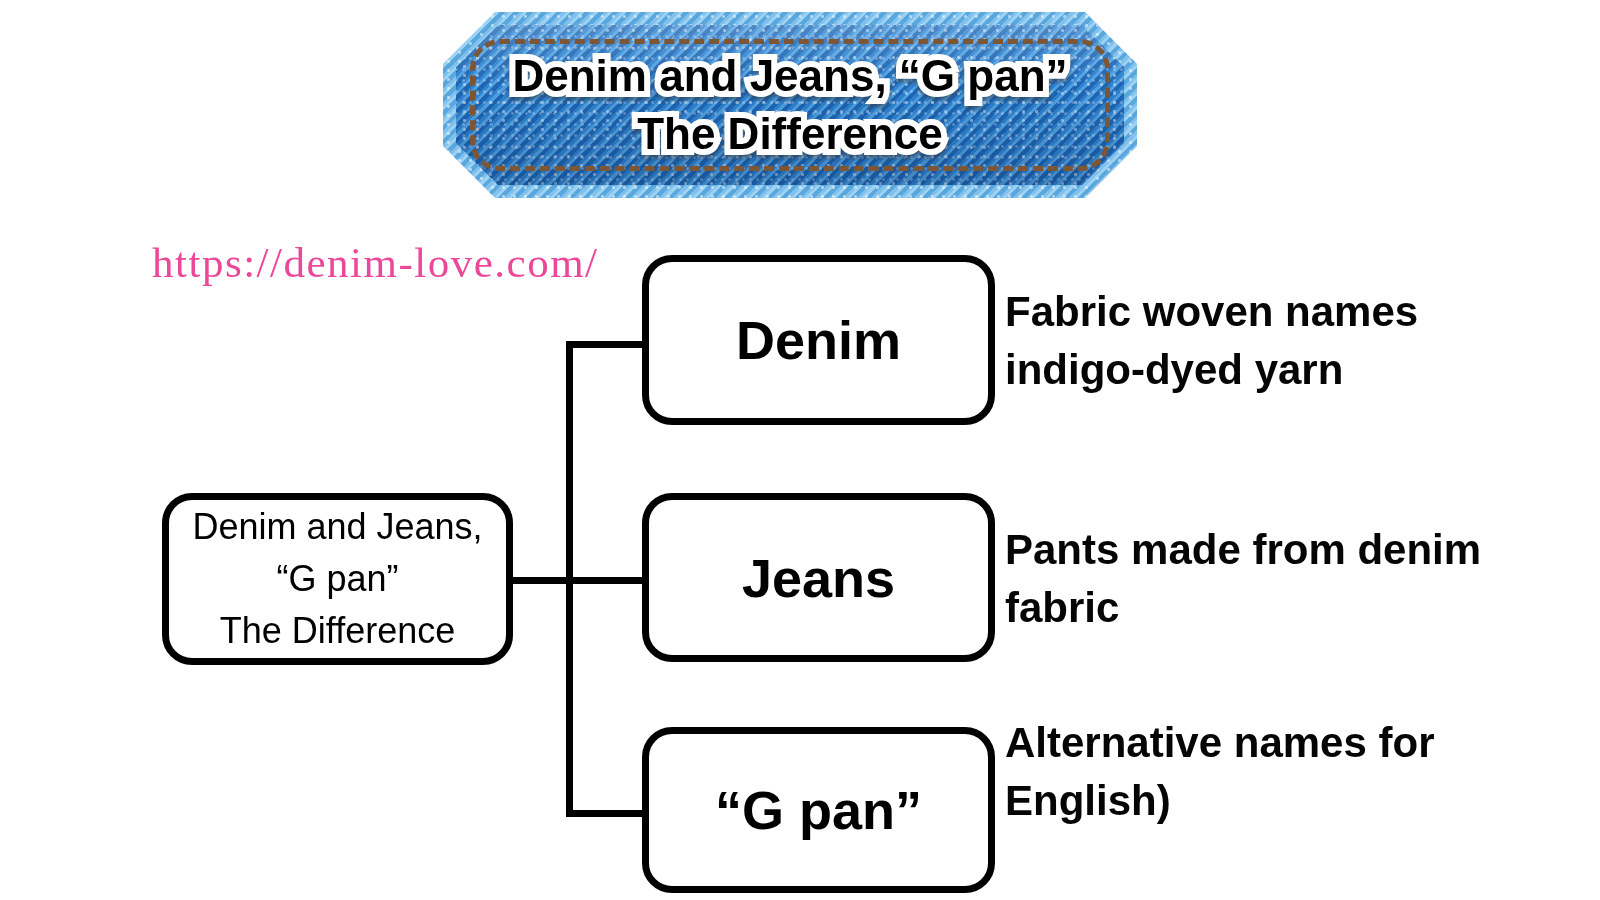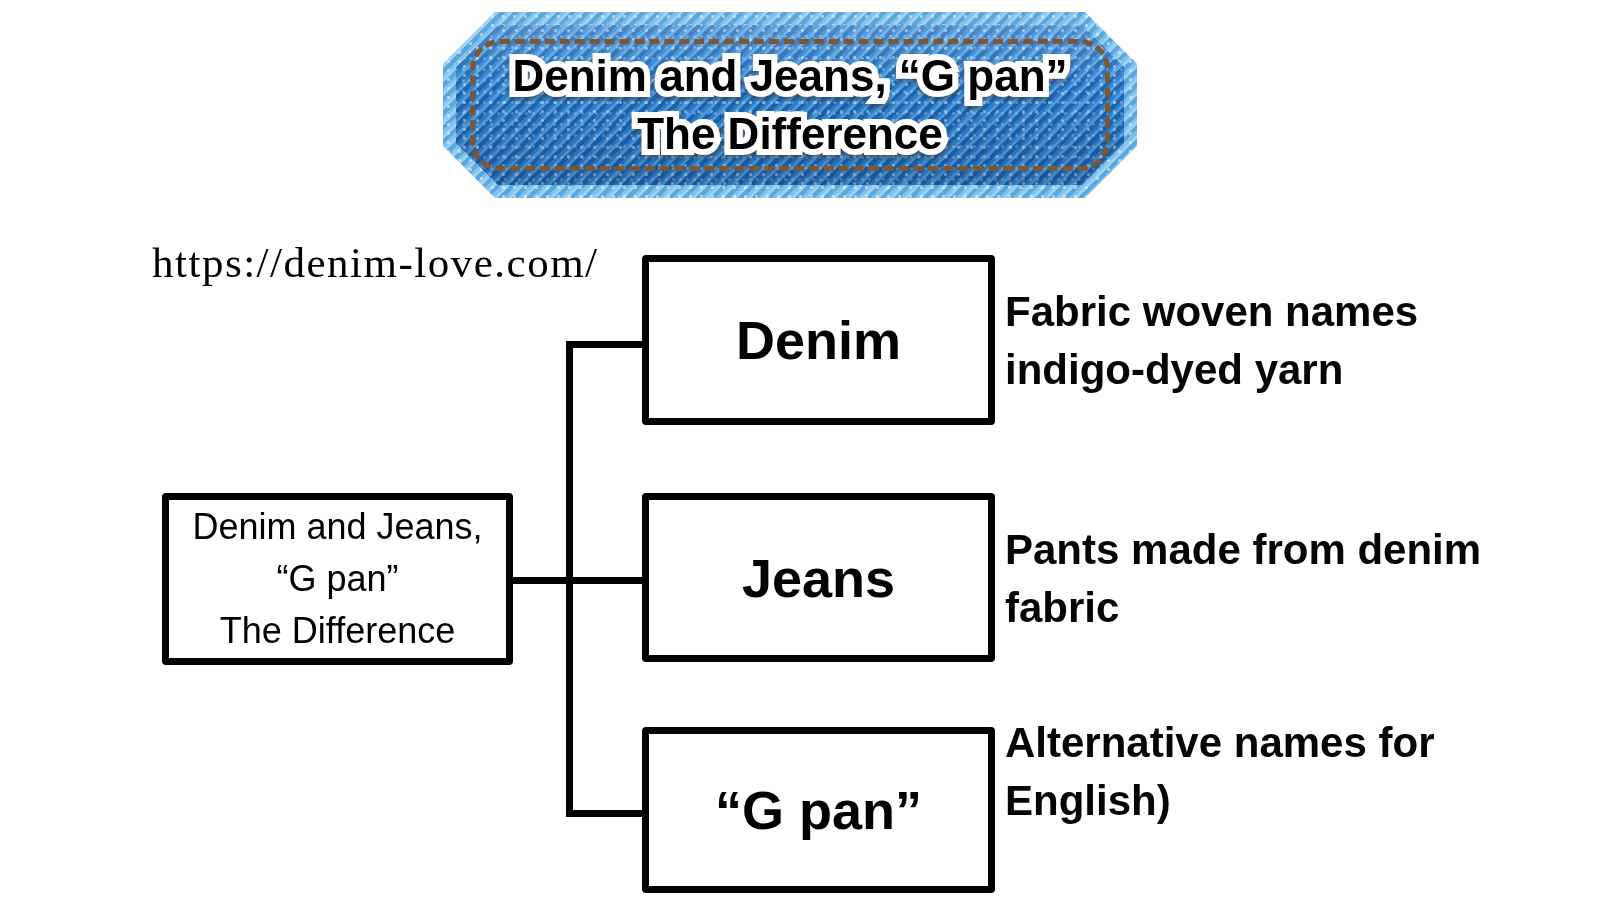--- a/index.html
+++ b/index.html
@@ -44,33 +44,33 @@
     color: #ffffff; -webkit-text-stroke: 12px #ffffff;
     filter: drop-shadow(0 3px 2px rgba(60,60,60,.55));
     z-index: 0;
   }
   .t-line .fill { position: relative; color: #000000; z-index: 1; }
 
   
   .source-url {
     position: absolute; left: 152px; top: 238px;
     font-family: "Liberation Serif", "DejaVu Serif", serif;
-    font-size: 43px; color: #000000; letter-spacing: 1.5px; white-space: nowrap;
+    font-size: 43px; color: #ec4899; letter-spacing: 1.5px; white-space: nowrap;
   }
 
   
   .line { position: absolute; background: #000000; }
   .trunk        { left: 566px; top: 341px; width: 7px;  height: 476px; }
   .branch-denim { left: 566px; top: 341px; width: 80px; height: 7px; }
   .branch-jeans { left: 505px; top: 577px; width: 141px; height: 7px; }
   .branch-gpan  { left: 566px; top: 810px; width: 80px; height: 7px; }
 
   
   .node {
-    position: absolute; background: #ffffff; border: 7px solid #000000; border-radius: 4px;
+    position: absolute; background: #ffffff; border: 7px solid #000000; border-radius: 30px;
     display: flex; align-items: center; justify-content: center; text-align: center;
   }
   .root-box { left: 162px; top: 493px; width: 351px; height: 172px; }
   .root-text { font-weight: 400; font-size: 36px; line-height: 52px; color: #000000; }
   .box-denim { left: 642px; top: 255px; width: 353px; height: 170px; }
   .box-jeans { left: 642px; top: 493px; width: 353px; height: 169px; align-items: center; }
   .box-gpan  { left: 642px; top: 727px; width: 353px; height: 166px; }
   .node-label { font-weight: 700; font-size: 54px; color: #000000; white-space: nowrap; }
 
   

